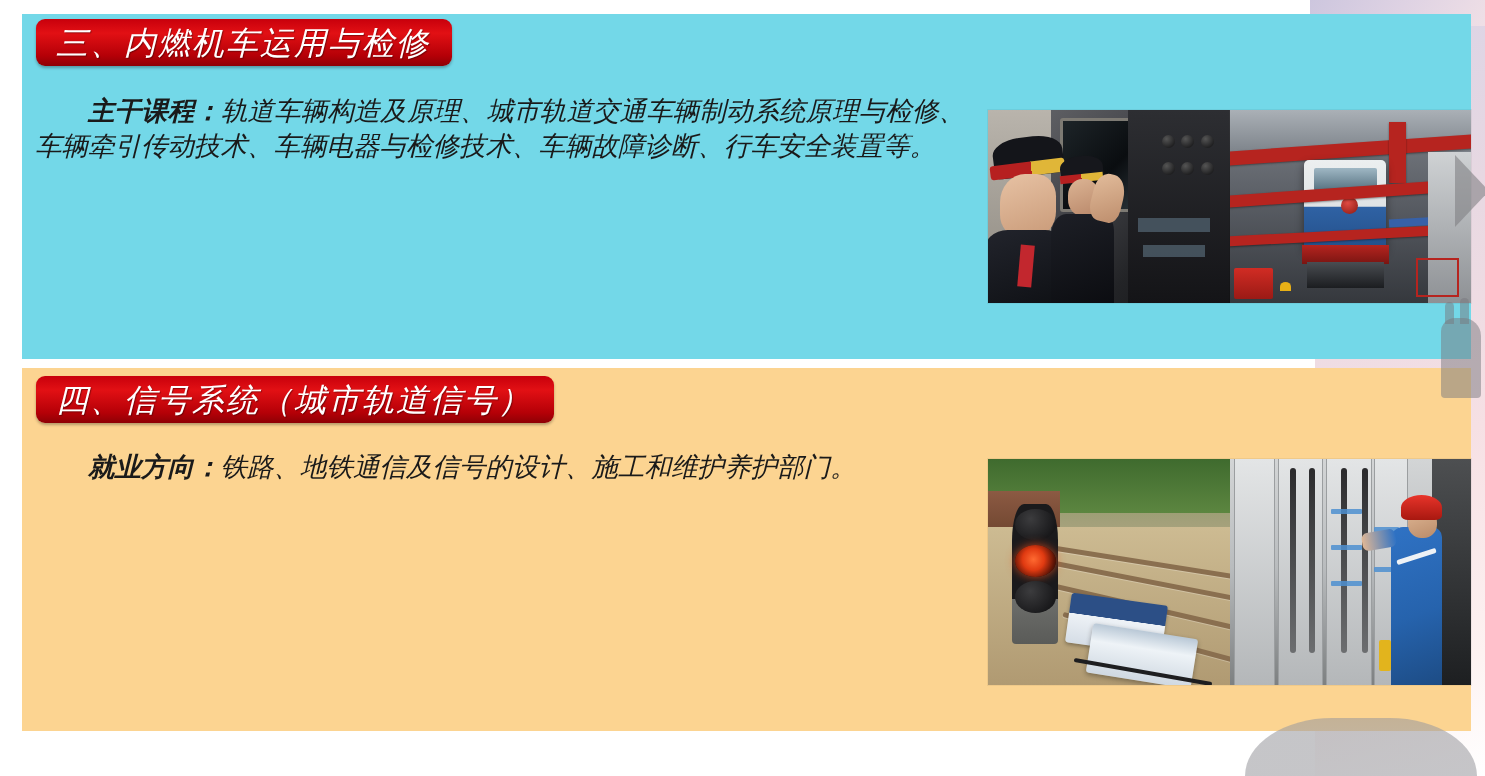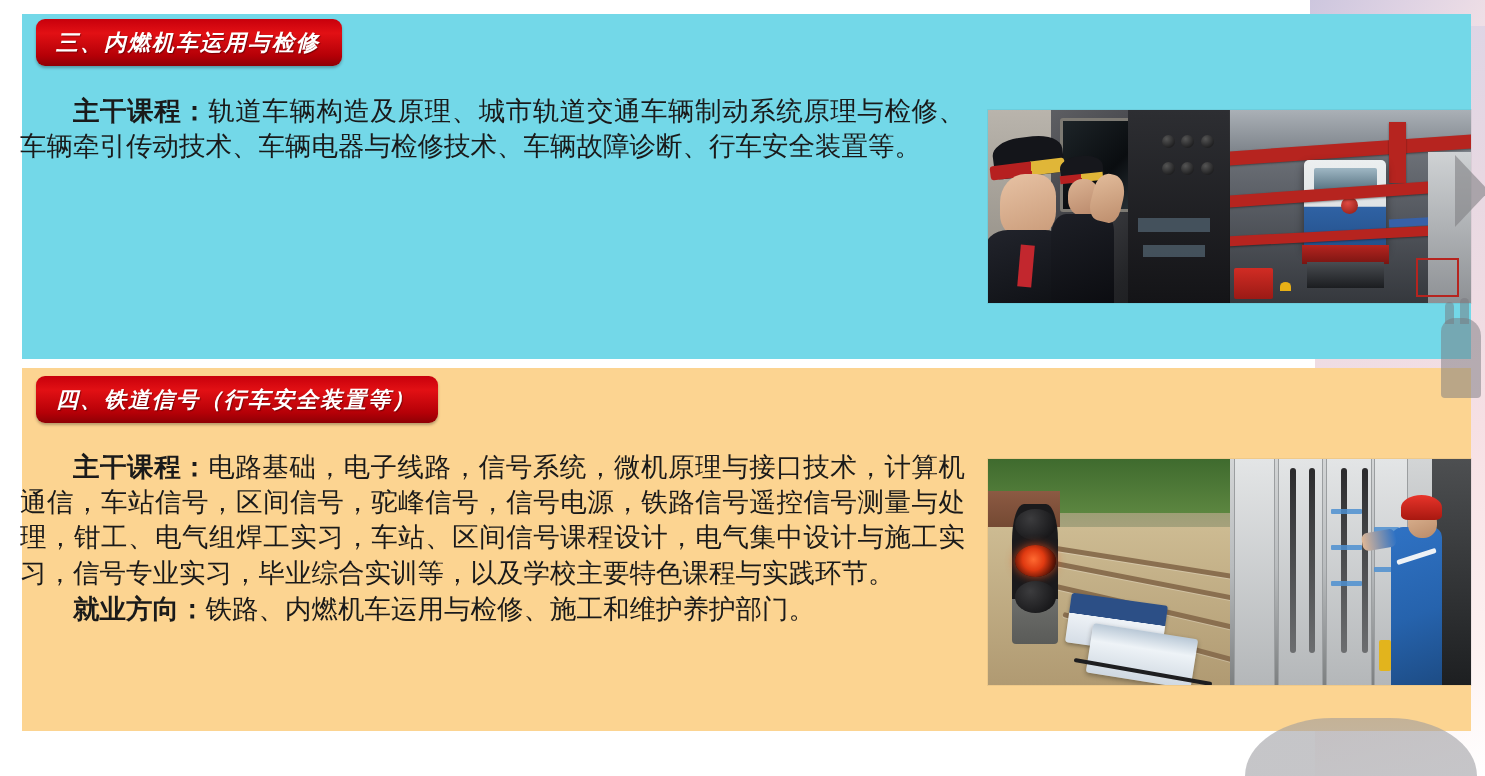--- a/index.html
+++ b/index.html
@@ -121,23 +121,23 @@
     align-items: center;
     padding: 0 22px 0 20px;
     box-sizing: border-box;
   }
   .banner-1 { top: 19px; }
   .banner-2 { top: 376px; }
 
   .banner-text {
     color: #ffffff;
     font-family: "Liberation Serif", "DejaVu Serif", serif;
-    font-weight: bold;
+    font-weight: normal;
     font-style: italic;
-    font-size: 22px;
+    font-size: 32px;
     letter-spacing: 2px;
     line-height: 1;
     white-space: nowrap;
     text-shadow: 1px 1px 1px rgba(0,0,0,0.35);
   }
 
   
   .body-col {
     position: absolute;
     left: 20px;
@@ -146,22 +146,23 @@
     font-family: "Liberation Serif", "DejaVu Serif", serif;
     font-size: 26.5px;
     line-height: 1.33;
     text-align: justify;
     text-justify: inter-ideograph;
   }
   .body-1 { top: 94px; }
   .body-2 { top: 450px; }
 
   .para {
-    margin: 0 0 0 0;
+    margin: 0 0 0 15px;
     text-indent: 2em;
+    font-style: italic;
   }
   .para + .para { margin-top: 1px; }
   .lead {
     font-weight: bold;
   }
 
   
   .photo-row {
     position: absolute;
     display: flex;
@@ -497,26 +498,25 @@
       <div class="wall-r"></div>
       <div class="ladder"></div>
       <div class="banner-sm"></div>
       <div class="helmet"></div>
     </div>
   </div>
 
   <div class="panel panel-orange"></div>
 
   <div class="banner banner-2">
-    <span class="banner-text">四、铁道信号（行车安全装置等）</span>
+    <span class="banner-text">四、信号系统（城市轨道信号）</span>
   </div>
 
   <div class="body-col body-2">
-    <p class="para"><span class="lead">主干课程：</span><span>电路基础，电子线路，信号系统，微机原理与接口技术，计算机通信，车站信号，区间信号，驼峰信号，信号电源，铁路信号遥控信号测量与处理，钳工、电气组焊工实习，车站、区间信号课程设计，电气集中设计与施工实习，信号专业实习，毕业综合实训等，以及学校主要特色课程与实践环节。</span></p>
-    <p class="para"><span class="lead">就业方向：</span><span>铁路、内燃机车运用与检修、施工和维护养护部门。</span></p>
+    <p class="para"><span class="lead">就业方向：</span><span>铁路、地铁通信及信号的设计、施工和维护养护部门。</span></p>
   </div>
 
   <div class="photo-row photo-row-2">
     <div class="photo ph-signal">
       <div class="trees"></div>
       <div class="wall"></div>
       <div class="ballast"></div>
       <div class="track t1"></div>
       <div class="track t2"></div>
       <div class="track t3"></div>

